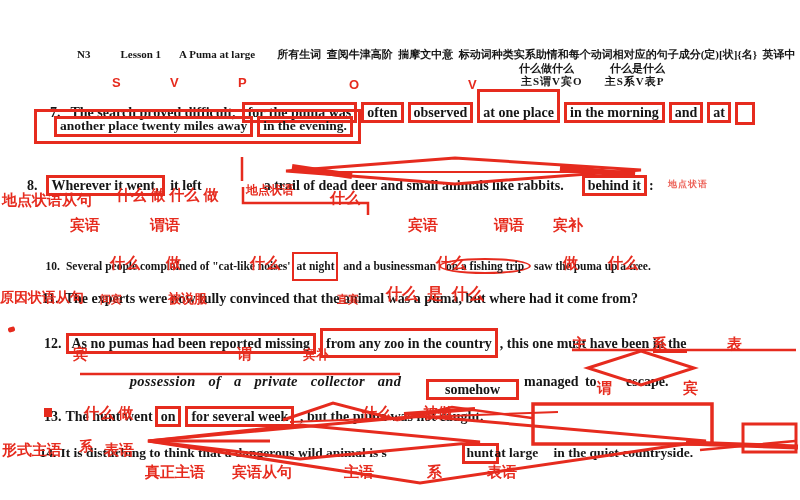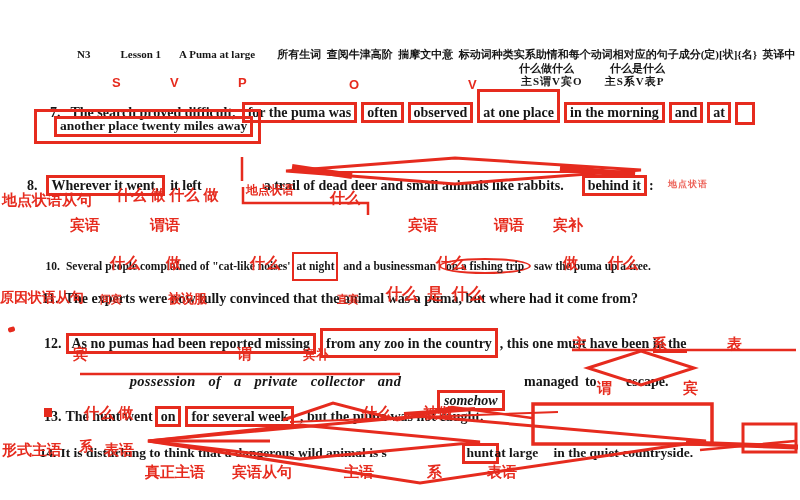--- a/index.html
+++ b/index.html
@@ -45,20 +45,21 @@
   <div class="mark" style="left:238px;top:76px;">P</div>
   <div class="mark" style="left:349px;top:78px;">O</div>
   <div class="mark" style="left:468px;top:78px;">V</div>
 
   <div class="line" style="left:36px;top:86px;font-size:14px;">
     <span class="seg" style="margin-right:10px;">7.</span><span class="seg" style="margin-right:4px;">The search proved difficult,</span><span class="rbox">for the puma was</span><span class="rbox">often</span><span class="rbox">observed</span><span class="rbox tall">at one place</span><span class="rbox">in the morning</span><span class="rbox">and</span><span class="rbox">at</span><span class="emptybox"></span>
   </div>
   <div class="outerbox" style="left:34px;top:109px;font-size:13.5px;">
     <span class="spacer" style="width:12px;"></span>
       <span class="rbox">another place twenty miles away</span>
+      <span class="rbox">in the evening.</span>
   </div>
 
   <div class="line" style="left:13px;top:159px;font-size:14px;">
     <span class="seg" style="margin-right:6px;">8.</span><span class="rbox">Wherever it went,</span><span class="seg"> it left</span><span class="spacer" style="width:62px;"></span><span class="seg">a trail of dead deer and small animals like rabbits.</span><span class="spacer" style="width:16px;"></span><span class="rbox">behind it</span><span class="seg">:</span>
   </div>
   <div class="lbl note-faint" style="left:668px;top:180px;font-size:9px;">地点状语</div>
   <div class="lbl" style="left:2px;top:192px;font-size:15px;">地点状语从句</div>
   <div class="lbl" style="left:116px;top:187px;font-size:15px;">什么 做 什么 做</div>
   <div class="lbl" style="left:246px;top:184px;font-size:12px;">地点状语</div>
   <div class="lbl" style="left:330px;top:190px;font-size:15px;">什么</div>
@@ -96,21 +97,21 @@
   <div class="lbl" style="left:652px;top:336px;font-size:15px;">系</div>
   <div class="lbl" style="left:727px;top:336px;font-size:15px;">表</div>
   <div class="lbl" style="left:73px;top:346px;font-size:15px;">宾</div>
   <div class="lbl" style="left:237px;top:346px;font-size:15px;">谓</div>
   <div class="lbl" style="left:303px;top:348px;font-size:13px;">宾补</div>
 
   <div class="line" style="left:78px;top:356px;font-size:14.5px;word-spacing:9px;letter-spacing:.3px;font-style:italic;">
     <span class="seg">possession of a private collector and</span>
   </div>
   <div class="line" style="left:405px;top:356px;font-size:14px;">
-    <span class="rbox" style="padding:0 4px;margin:18px;font-style:italic;">somehow</span>
+    <span class="rbox" style="padding:0 16px;margin:7px;">somehow</span>
   </div>
   <div class="line" style="left:498px;top:358px;font-size:14px;word-spacing:3px;">
     <span class="seg">managed to</span>
   </div>
   <div class="line" style="left:612px;top:358px;font-size:14px;">
     <span class="seg">escape.</span>
   </div>
   <div class="lbl" style="left:597px;top:380px;font-size:15px;">谓</div>
   <div class="lbl" style="left:683px;top:380px;font-size:15px;">宾</div>
 

